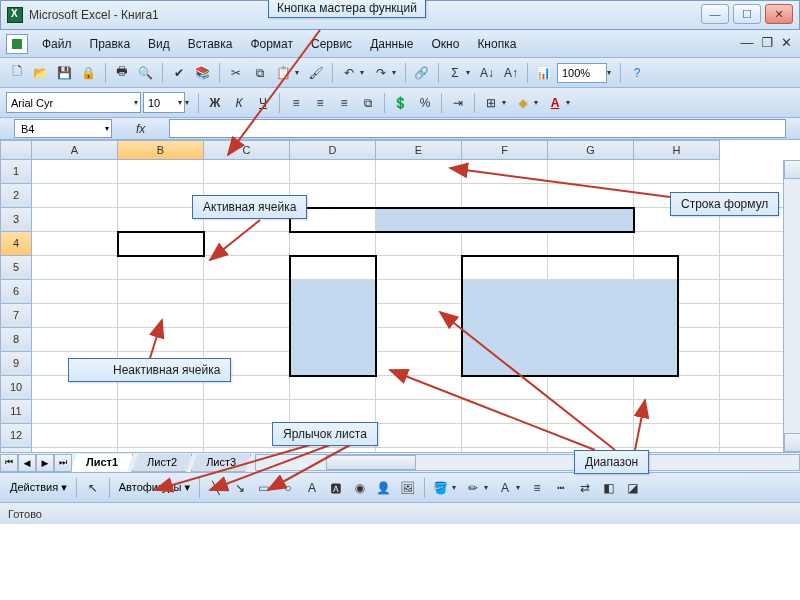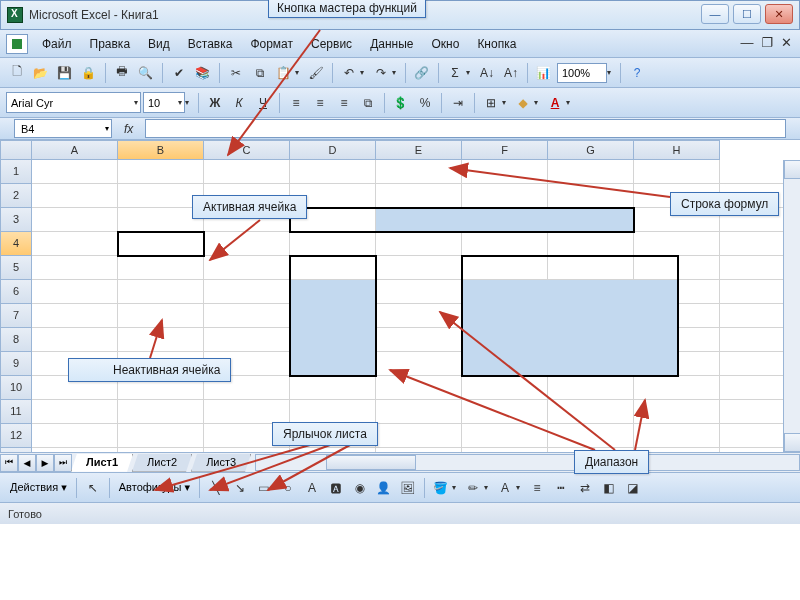--- a/index.html
+++ b/index.html
@@ -29,21 +29,21 @@
 
   .fmt-toolbar { height:30px; background:linear-gradient(#e3edf9,#c5daf1); display:flex; align-items:center; padding:2px 6px; border-bottom:1px solid #9ab5d6; gap:2px;}
   .combo { height:21px; background:#fff; border:1px solid #7a9cc6; font-size:11px; padding:1px 4px; display:flex; align-items:center; position:relative;}
   .combo .arrow { position:absolute; right:2px; font-size:8px; color:#333;}
   .font-combo { width:135px;}
   .size-combo { width:42px;}
 
   .namebox-row { height:22px; background:linear-gradient(#e3edf9,#c5daf1); display:flex; align-items:center; padding:0 14px; border-bottom:1px solid #9ab5d6;}
   .name-box { width:98px; height:19px; background:#fff; border:1px solid #7a9cc6; font-size:11px; padding:1px 14px 1px 6px; display:flex; align-items:center; position:relative;}
   .name-box .arrow { position:absolute; right:2px; font-size:8px;}
-  .fx-label { font-style:italic; font-size:12px; margin:0 12px; color:#333;}
+  .fx-label { font-style:italic; font-size:12px; margin:0 24px; color:#333;}
   .formula-bar { flex:1; height:19px; background:#fff; border:1px solid #7a9cc6;}
 
   .grid-area { position:relative; height:332px; background:#fff; }
   .col-headers { display:flex; height:20px; position:absolute; top:0; left:0;}
   .corner { width:32px; height:20px; background:linear-gradient(#e8eef6,#d5e0ee); border:1px solid #9ab5d6;}
   .col-h { width:86px; height:20px; background:linear-gradient(#e8eef6,#d5e0ee); border-right:1px solid #9ab5d6; border-bottom:1px solid #9ab5d6; border-top:1px solid #9ab5d6; text-align:center; font-size:11px; line-height:19px; color:#333;}
   .col-h.active { background:linear-gradient(#ffdfa8,#ffc971);}
   .row-headers { position:absolute; left:0; top:20px;}
   .row-h { width:32px; height:24px; background:linear-gradient(#e8eef6,#d5e0ee); border-bottom:1px solid #9ab5d6; border-right:1px solid #9ab5d6; border-left:1px solid #9ab5d6; text-align:center; font-size:11px; line-height:23px; color:#333;}
   .row-h.active { background:linear-gradient(#ffdfa8,#ffc971);}

